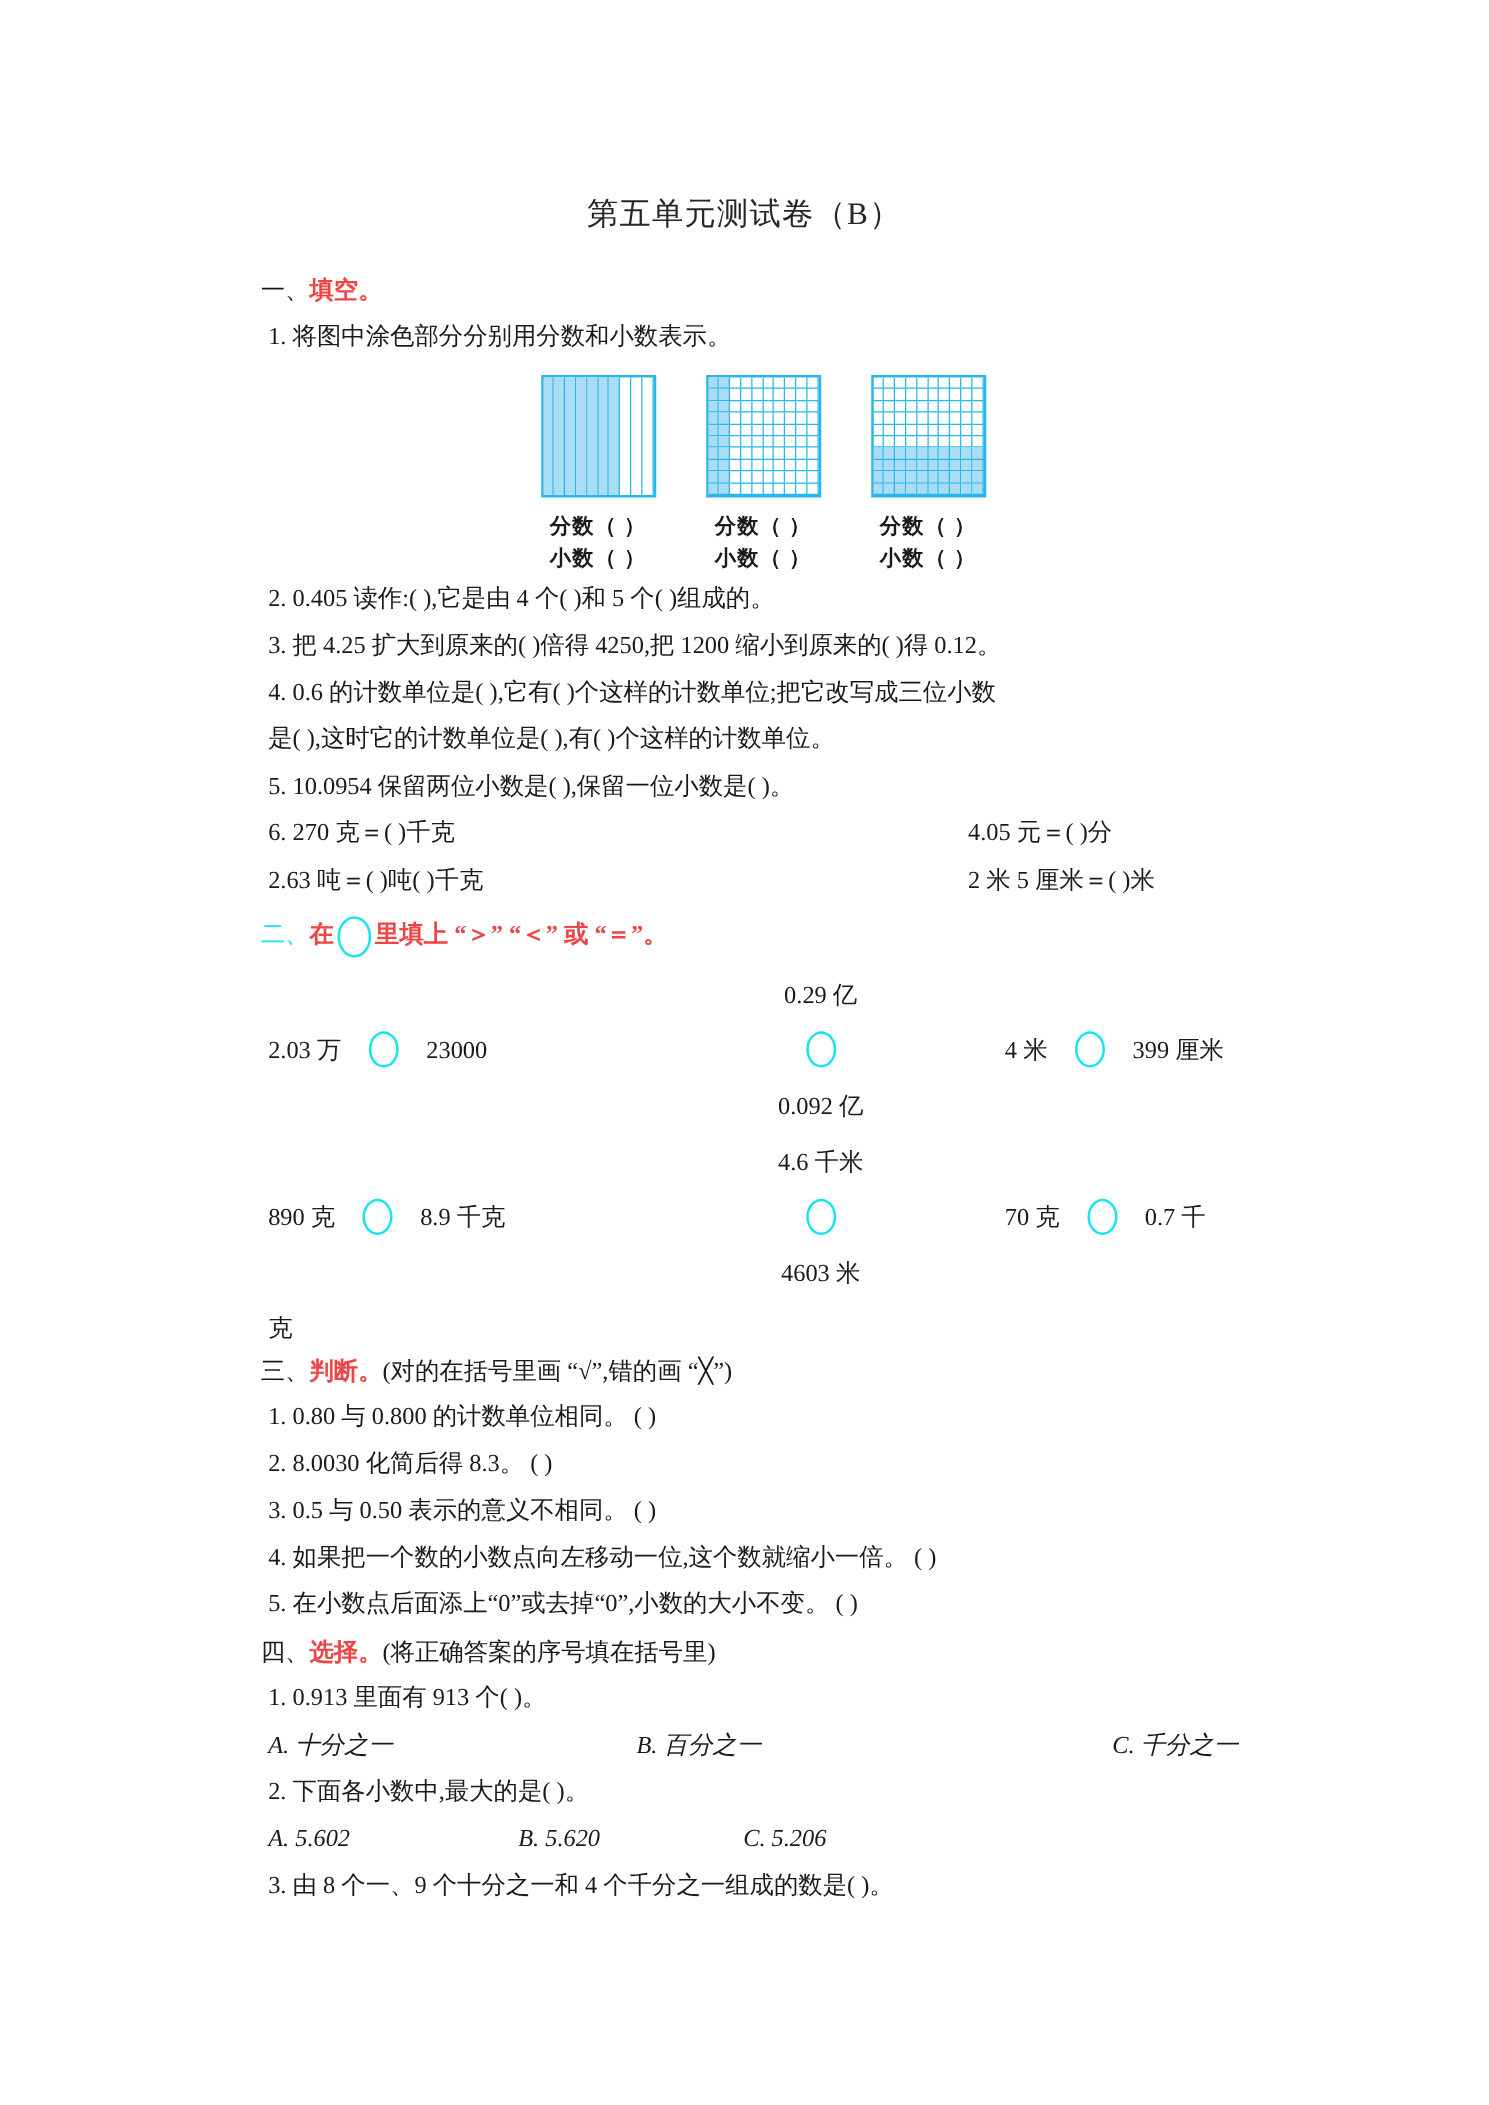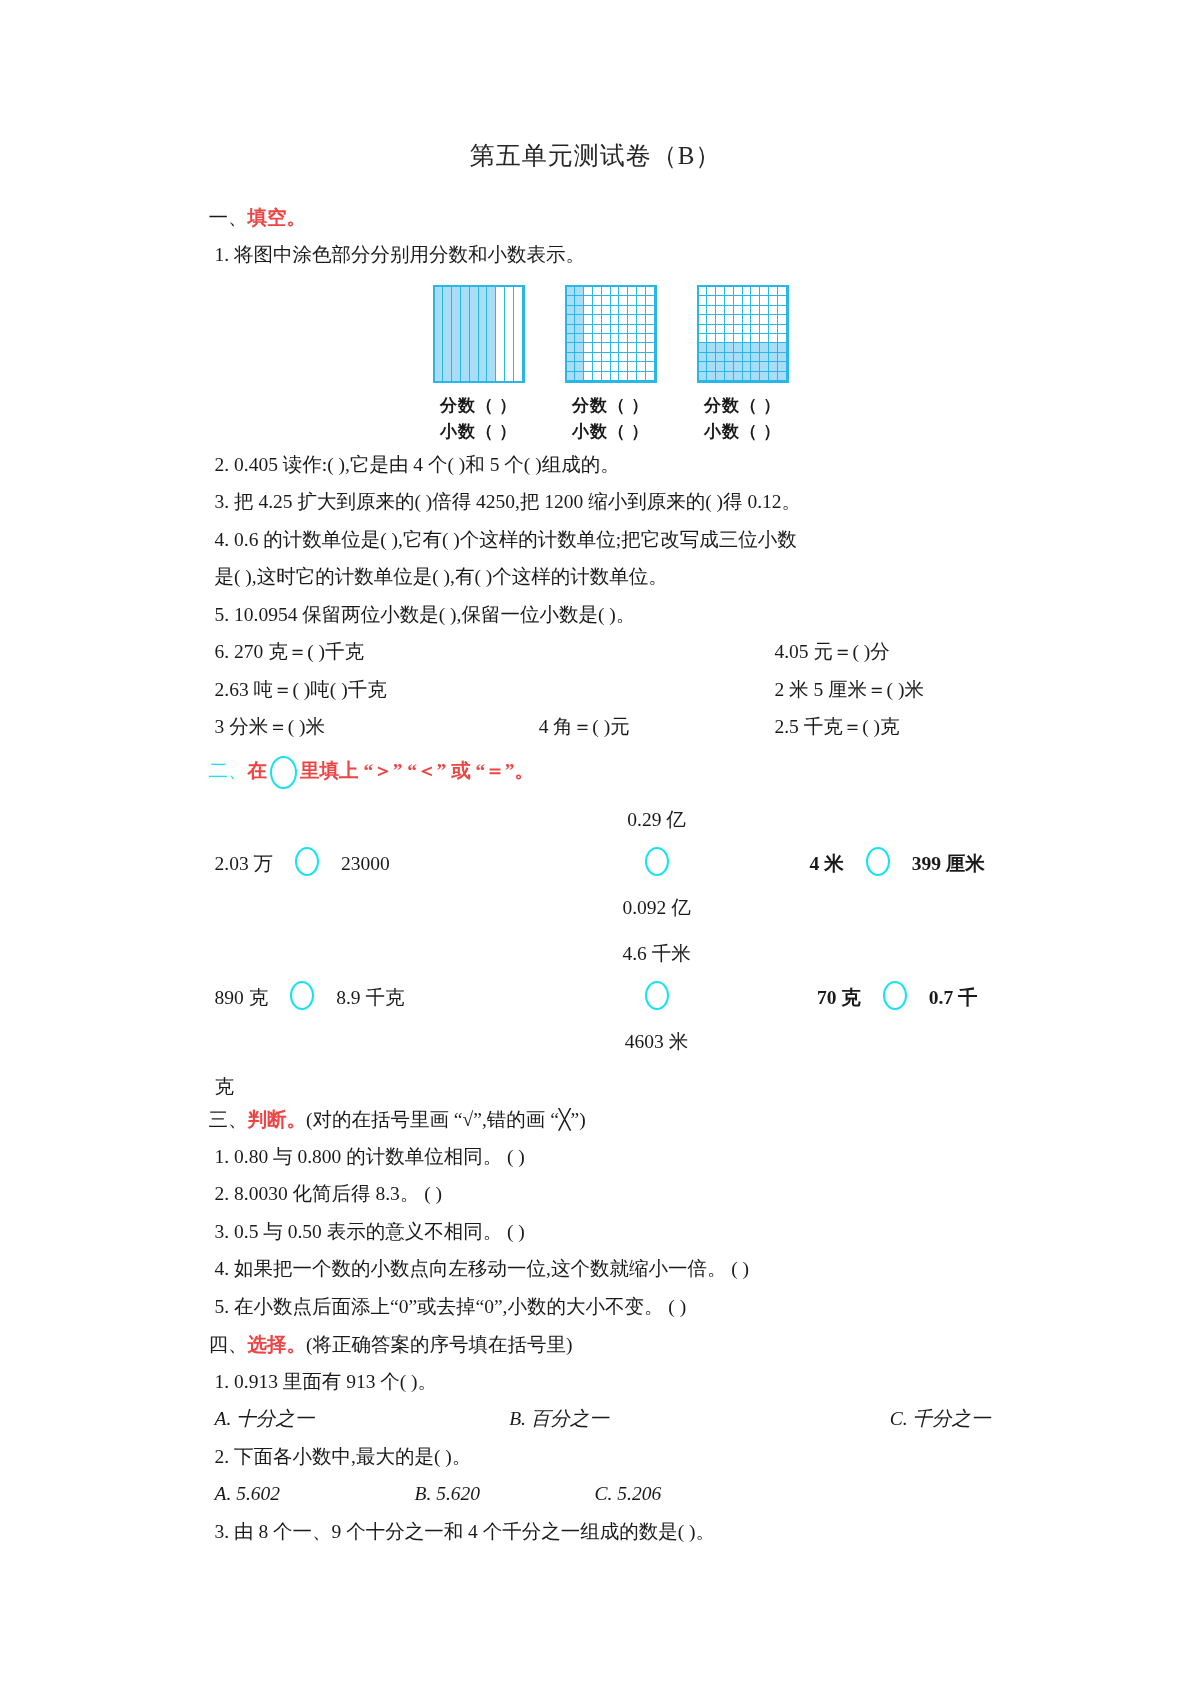--- a/index.html
+++ b/index.html
@@ -15,21 +15,21 @@
     font-family: "Liberation Serif", "DejaVu Serif", serif;
     color: #1a1a1a;
     overflow: hidden;
   }
   .page {
     position: absolute;
     left: 0; top: 0;
     width: 1191px;
     height: 1652px;
     box-sizing: border-box;
-    padding: 1px;
+    padding: 16px;
   }
   .doc-title {
     text-align: center;
     font-size: 25px;
     letter-spacing: 1px;
     margin: 0;
     padding-top: 138px;
     font-weight: normal;
     color: #262626;
   }
@@ -116,21 +116,21 @@
     padding: 13px 0;
     white-space: nowrap;
   }
   .cmp-row .slot {
     display: flex;
     align-items: center;
     gap: 20px;
   }
   .cmp-row .s1 { width: 300px; }
   .cmp-row .s2 { width: 300px; flex-direction: column; }
-  .cmp-row .s3 { width: 190px; justify-content: center; font-weight: bold; }
+  .cmp-row .s3 { width: 190px; justify-content: flex-start; }
   .circle {
     display: inline-block;
     width: 27px;
     height: 33px;
     border: 2.2px solid #16e3f0;
     border-radius: 50%;
     margin: 0 3px;
     vertical-align: middle;
     box-sizing: border-box;
   }
@@ -439,25 +439,20 @@
 
     <div class="conv-row">
       <span class="c1">6. 270 克＝(         )千克</span>
       <span class="c2"></span>
       <span class="c3">4.05 元＝(          )分</span>
     </div>
     <div class="conv-row">
       <span class="c1">2.63 吨＝(      )吨(      )千克</span>
       <span class="c2"></span>
       <span class="c3">2 米 5 厘米＝(       )米</span>
-    </div>
-    <div class="conv-row">
-      <span class="c1">3 分米＝(       )米</span>
-      <span class="c2">4 角＝(       )元</span>
-      <span class="c3">2.5 千克＝(       )克</span>
     </div>
 
     <div class="section-head">
       <span class="cy-norm">二、</span><span class="cy">在</span><span class="circle"></span><span class="cy">里填上 “＞” “＜” 或 “＝”。</span>
     </div>
 
     <div class="cmp-row">
       <span class="slot s1">
         <span>2.03 万</span>
           <span class="circle sm"></span>

